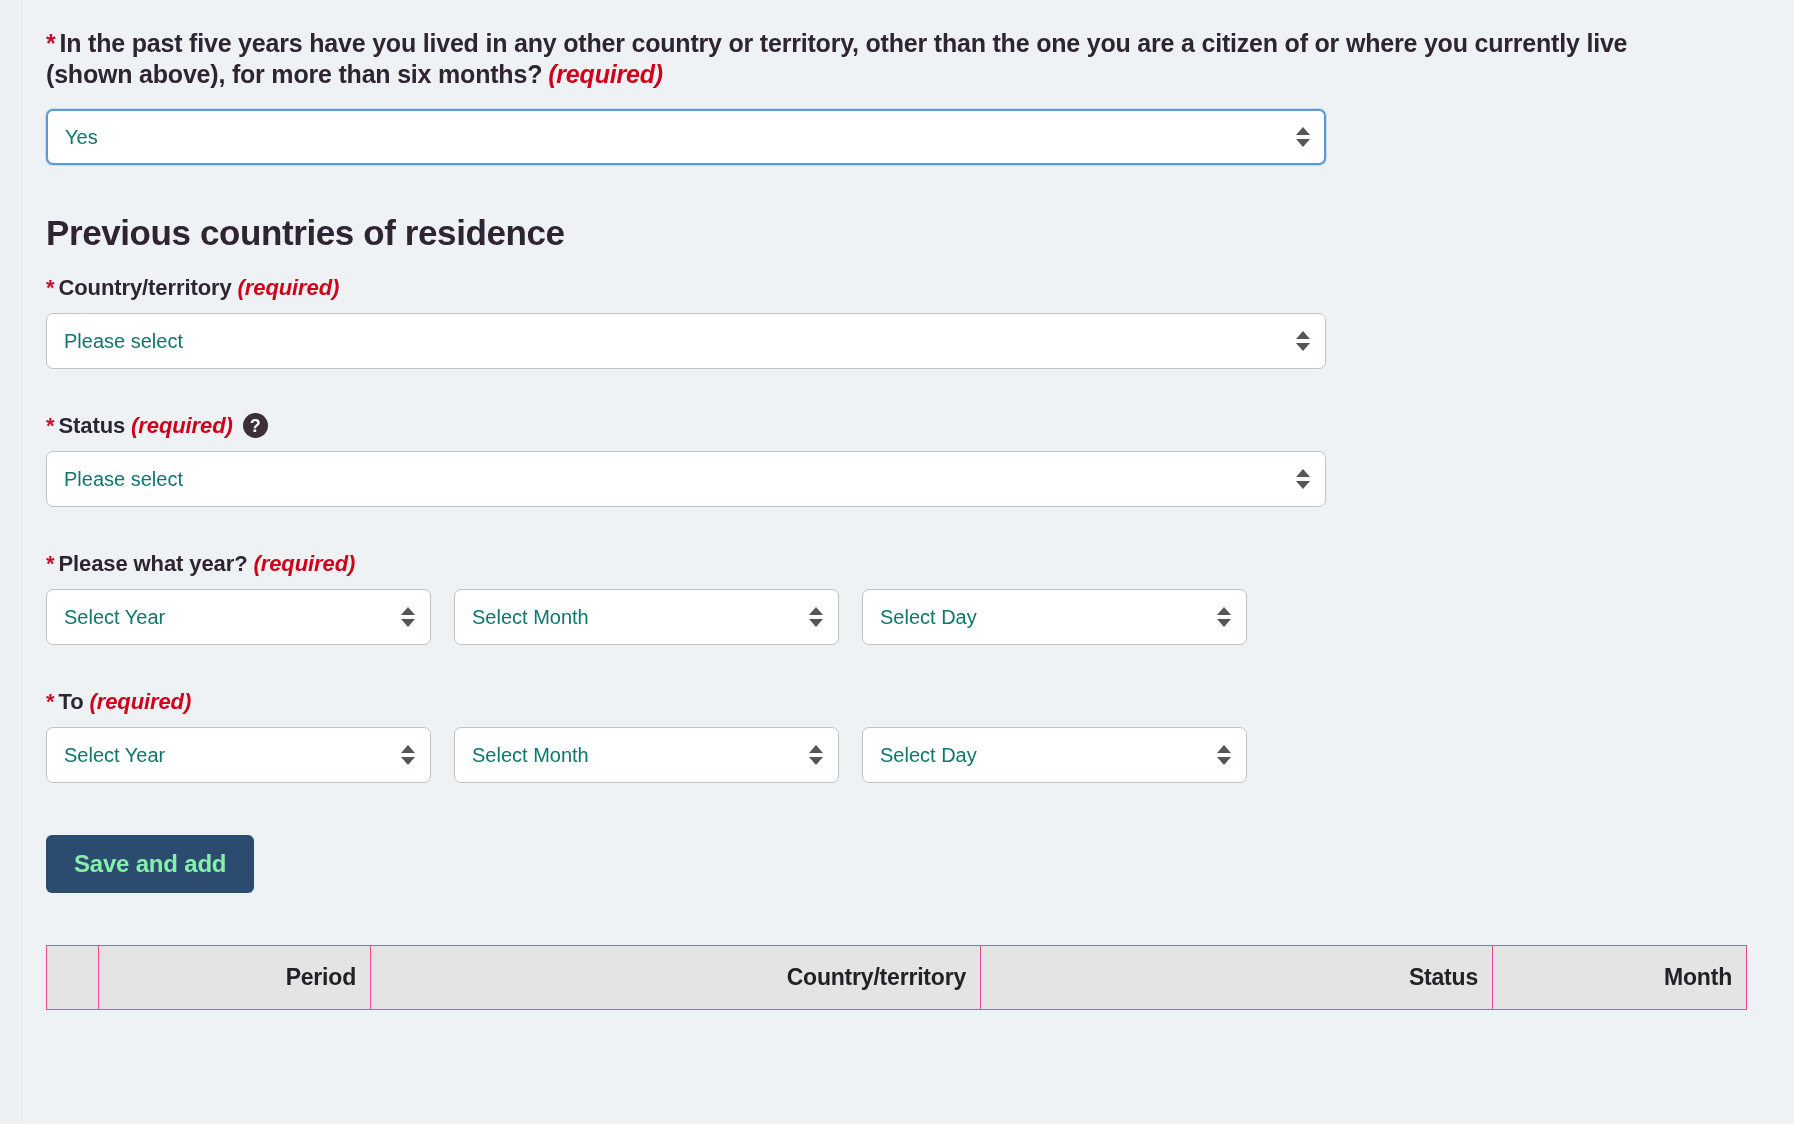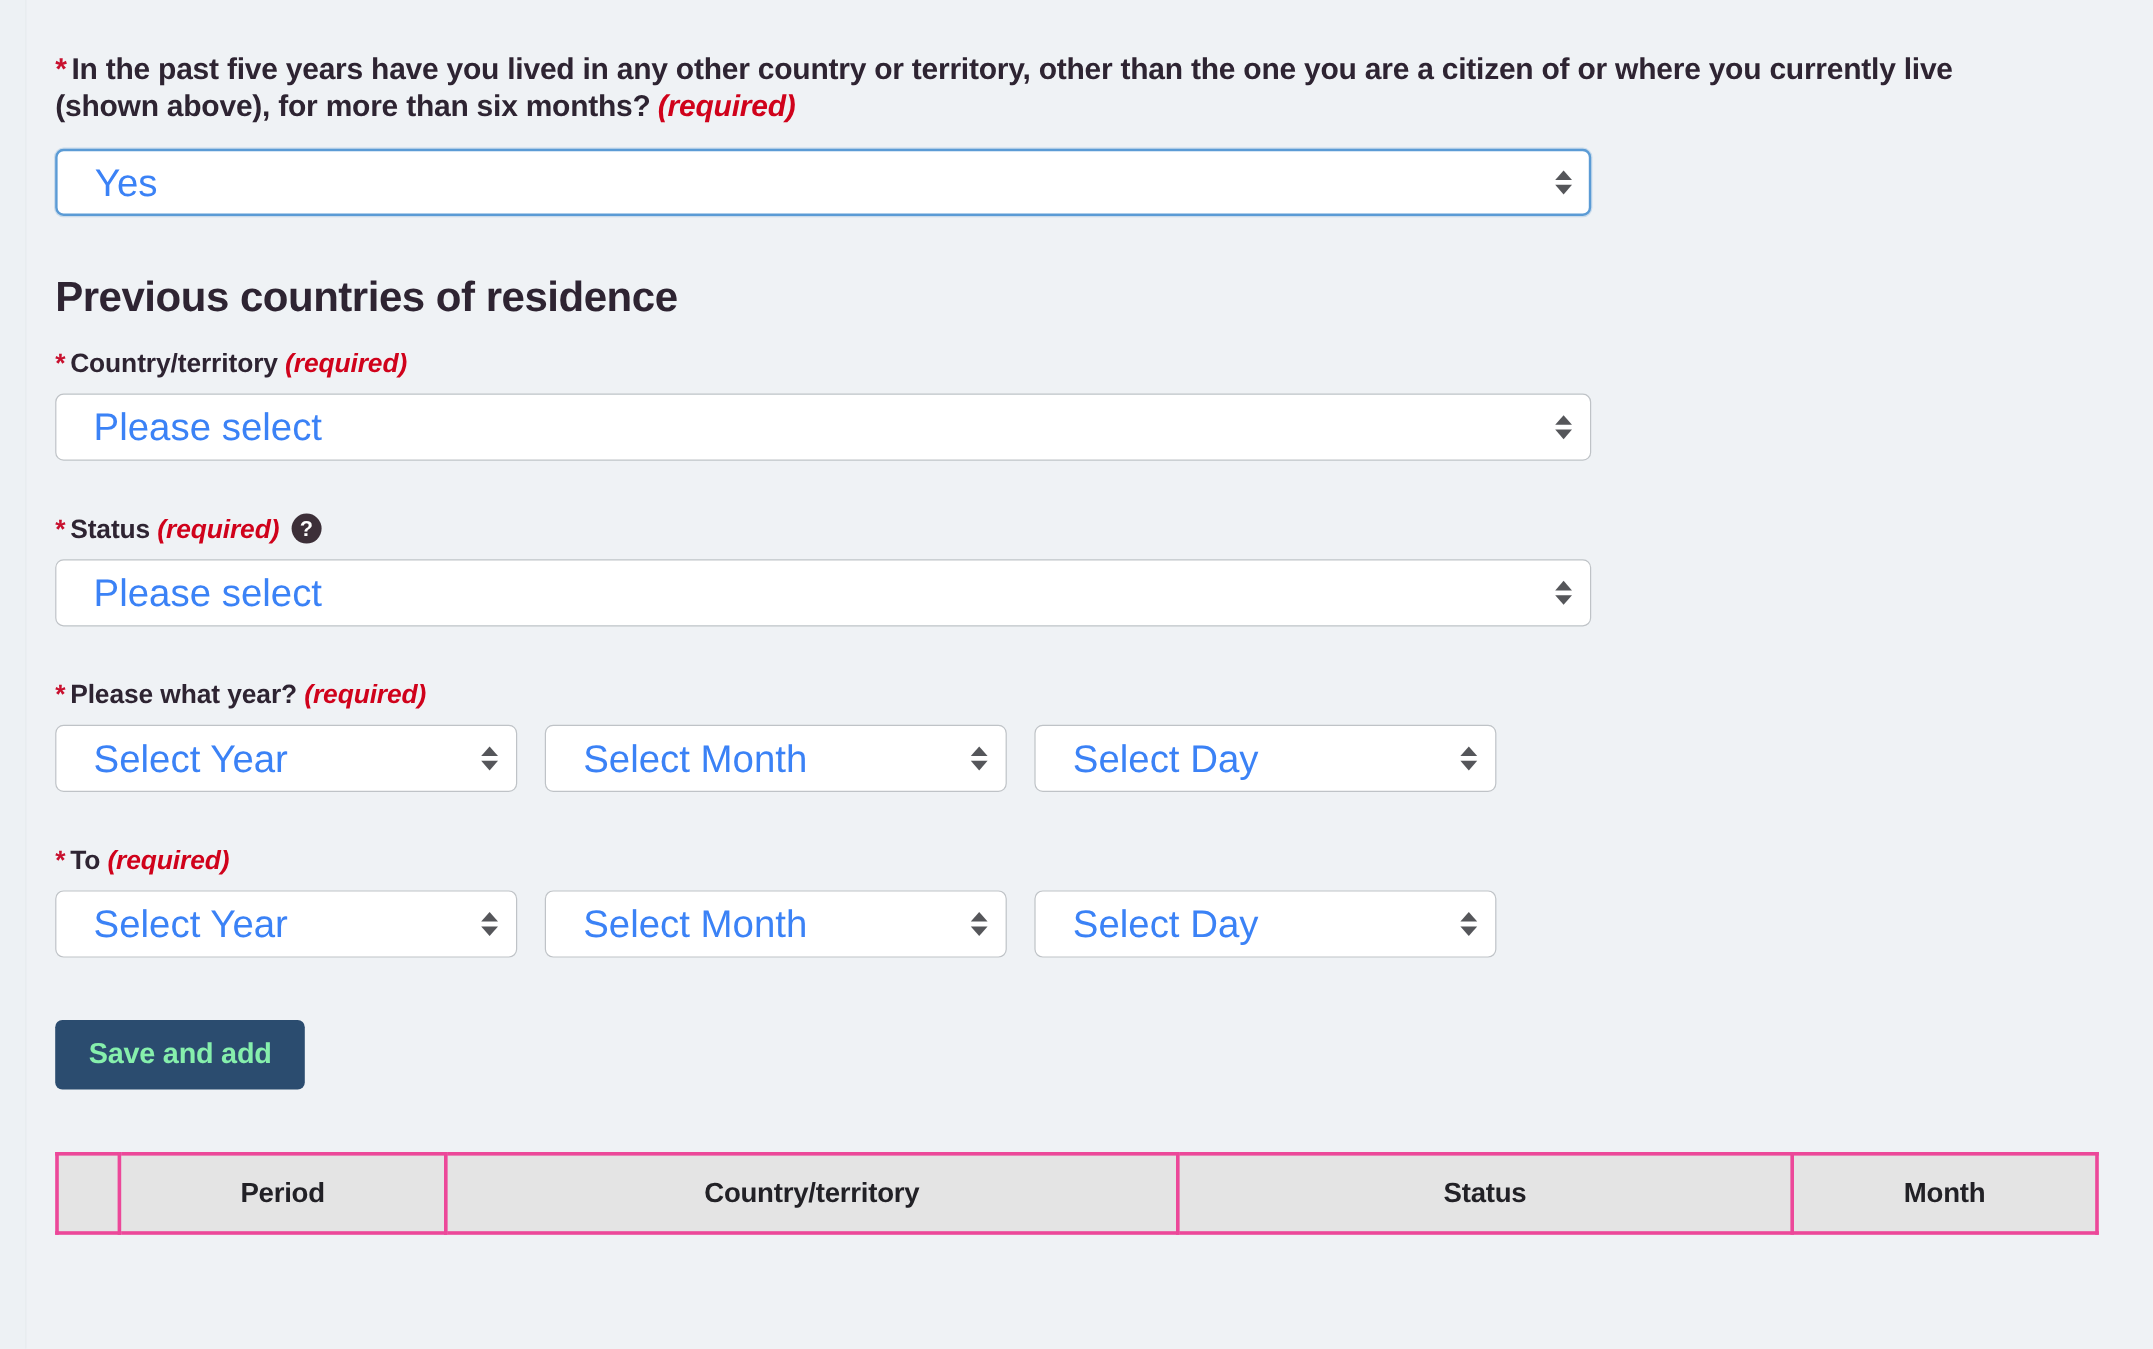--- a/index.html
+++ b/index.html
@@ -31,21 +31,21 @@
     width: 22px;
     height: 1124px;
     background: #edf1f4;
     border-right: 1px solid #e7ebee;
     box-sizing: border-box;
   }
 
   .content {
     position: absolute;
     left: 46px;
-    top: 15px;
+    top: 0;
     width: 1700px;
   }
 
   
   .req-star {
     color: #c8102e;
     font-weight: 700;
     margin-right: 4px;
   }
   .req-tag {
@@ -111,23 +111,23 @@
   .sel {
     appearance: none;
     -webkit-appearance: none;
     -moz-appearance: none;
     box-sizing: border-box;
     height: 56px;
     background: #ffffff;
     border: 1px solid #bfc3c7;
     border-radius: 7px;
     font-family: "Liberation Sans", sans-serif;
-    font-size: 32px;
-    color: #3b82f6;
-    padding: 0 44px 0 31px;
+    font-size: 20px;
+    color: #0f766e;
+    padding: 0 44px 0 17px;
     outline: none;
     cursor: pointer;
     width: 100%;
   }
   .sel.focused {
     border: 2px solid #5b9bd5;
     box-shadow: 0 0 0 1px rgba(91,155,213,0.25);
   }
   .arrows {
     position: absolute;
@@ -179,22 +179,22 @@
 
   
   .res-table {
     border-collapse: collapse;
     width: 1700px;
     margin-top: 52px;
     table-layout: fixed;
   }
   .res-table th {
     background: #e4e4e4;
-    border: 3px solid #ec4899;
-    text-align: center;
+    border: 1px solid #ec4899;
+    text-align: right;
     font-size: 23px;
     font-weight: 700;
     color: #222126;
     letter-spacing: -0.2px;
     padding: 18px 14px;
     height: 26px;
     box-sizing: border-box;
   }
   .th-blank { width: 52px; padding: 0 !important; }
   .th-period { width: 272px; }

